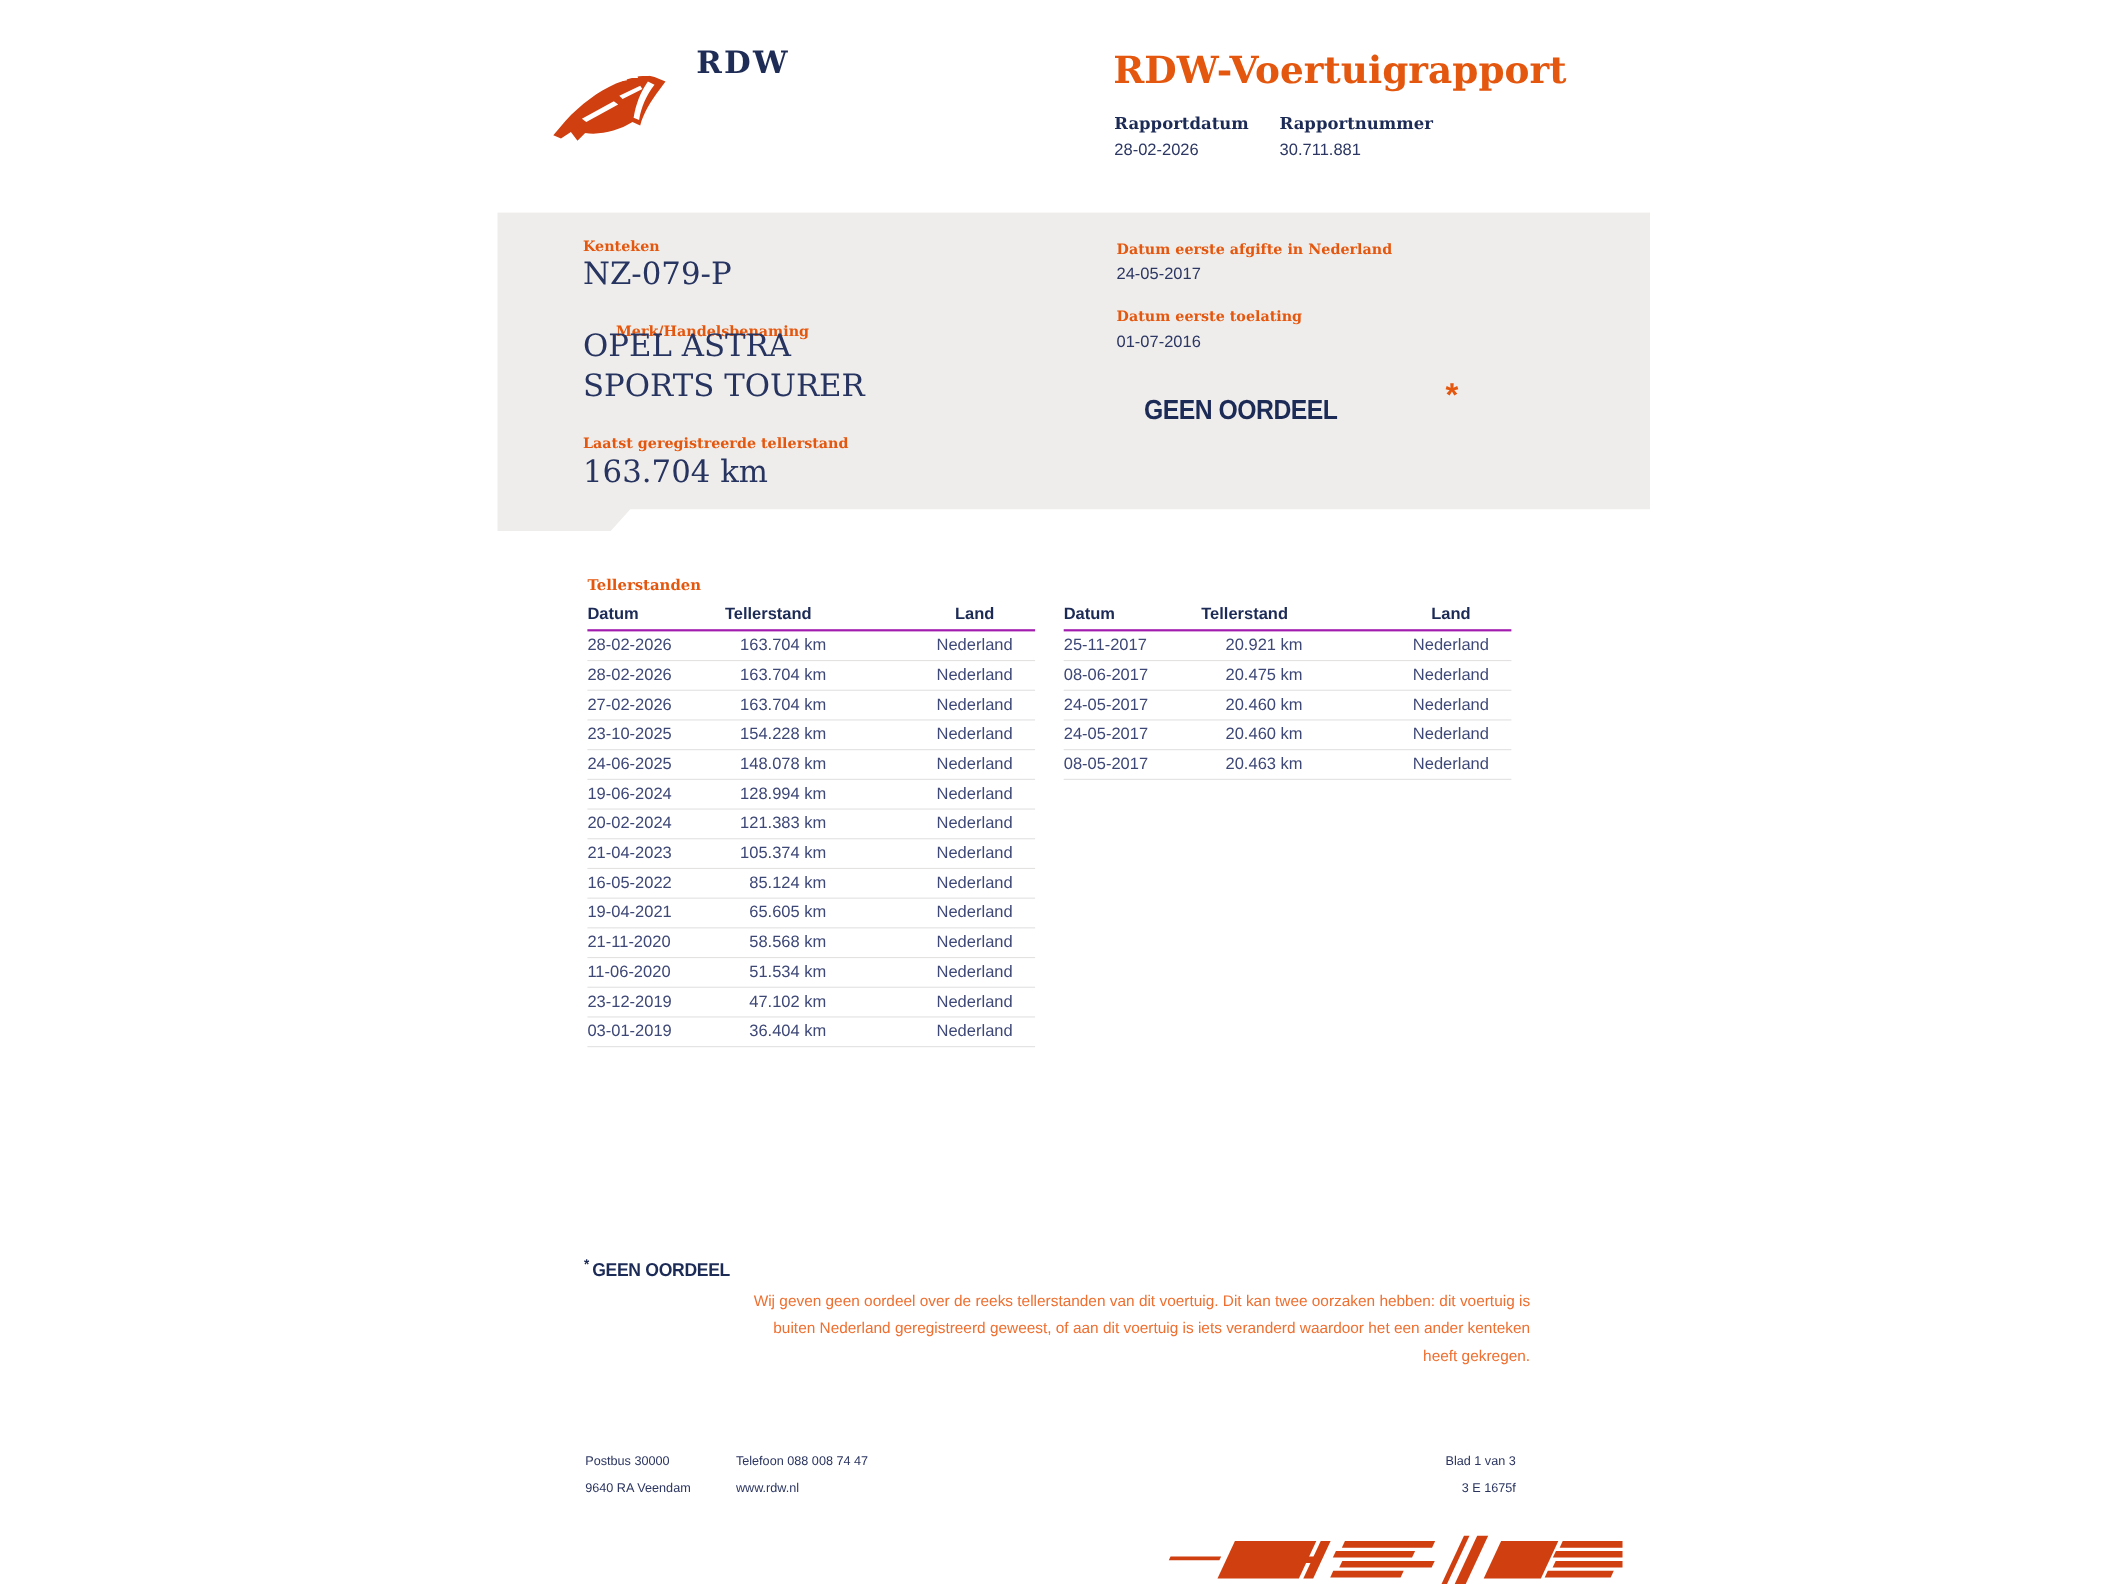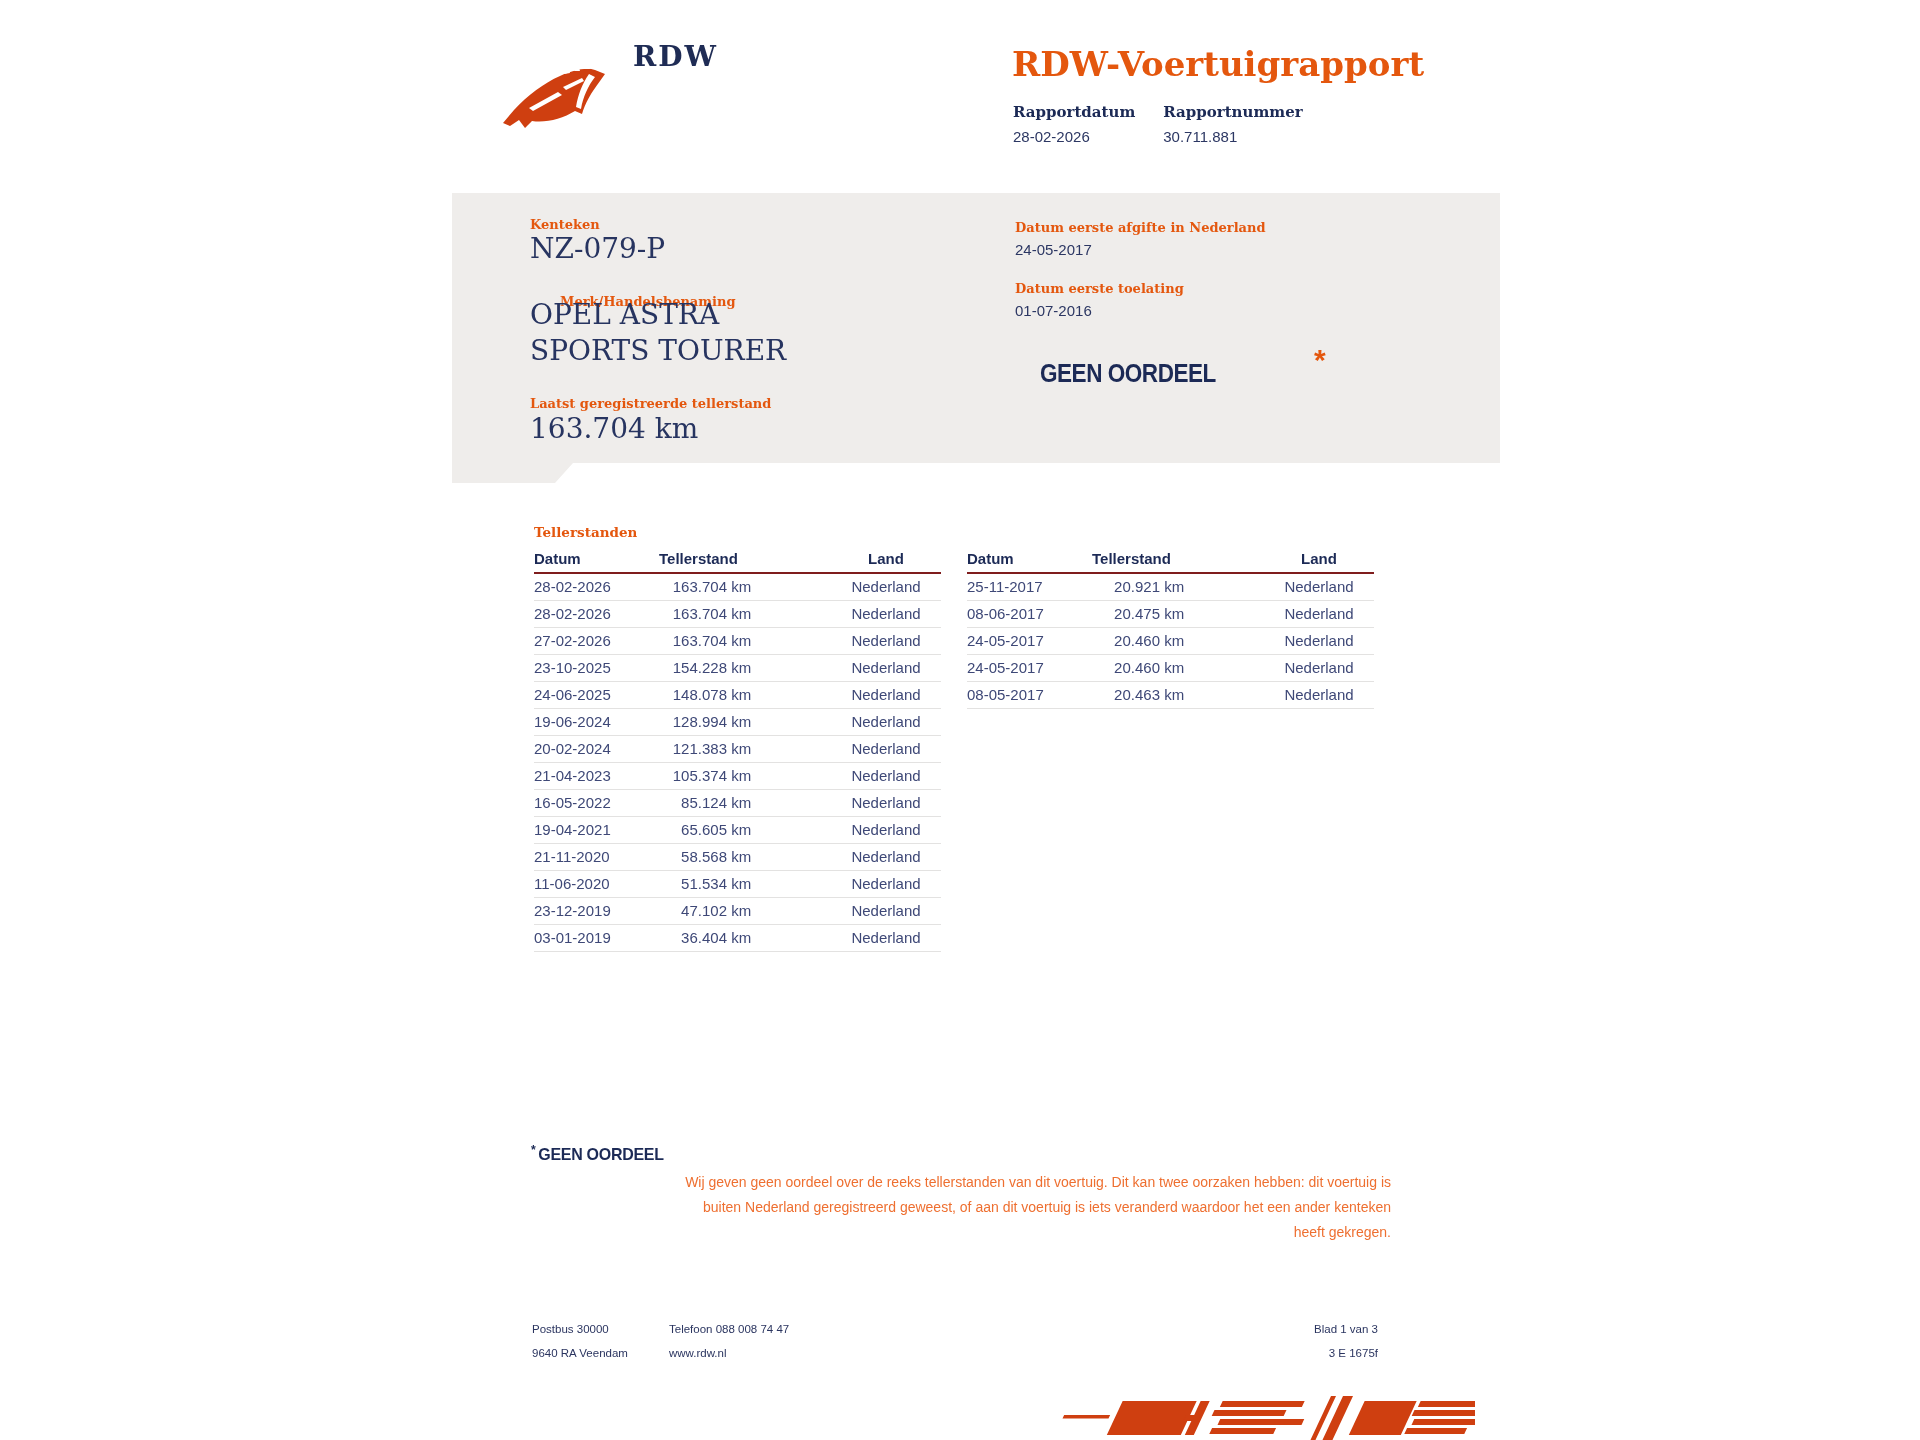--- a/index.html
+++ b/index.html
@@ -28,21 +28,21 @@
            letter-spacing:-0.5px;transform:scaleX(.9);transform-origin:left top;white-space:nowrap;}
   .oordeel-star{position:absolute;left:862px;top:150px;font-size:30px;font-weight:700;color:#e4570e;}
 
   
   .teller-heading{position:absolute;left:534px;top:524px;font-family:"DejaVu Serif",serif;
                   font-weight:700;font-size:13.5px;color:#e4570e;}
   .ttable{position:absolute;top:550px;width:407px;font-size:15px;color:#3e4877;}
   .ttable-left{left:534px;}
   .ttable-right{left:967px;}
   .thead{display:grid;grid-template-columns:125px 1fr 110px;font-weight:700;color:#1c2a56;
-         padding-bottom:5px;border-bottom:2px solid #7f1d1d;}
+         padding-bottom:5px;border-bottom:2px solid #a21caf;}
   .trow{display:grid;grid-template-columns:125px 1fr 110px;padding:5px 0 6px;
         border-bottom:1px solid #e3e2e1;line-height:15px;}
   .c-land,.h-land{text-align:center;}
   .c-tell .num{display:inline-block;width:68px;text-align:right;}
 
   
   .fn-head{position:absolute;left:531px;top:1142px;font-weight:700;font-size:17px;color:#1c2a56;
            letter-spacing:-0.3px;transform:scaleX(.94);transform-origin:left top;white-space:nowrap;}
   .fn-star{font-size:13px;vertical-align:6px;margin-right:3px;color:#1c2a56;}
   .fn-par{position:absolute;left:531px;width:860px;font-size:14px;color:#ee6f30;line-height:25px;text-align:right;}

